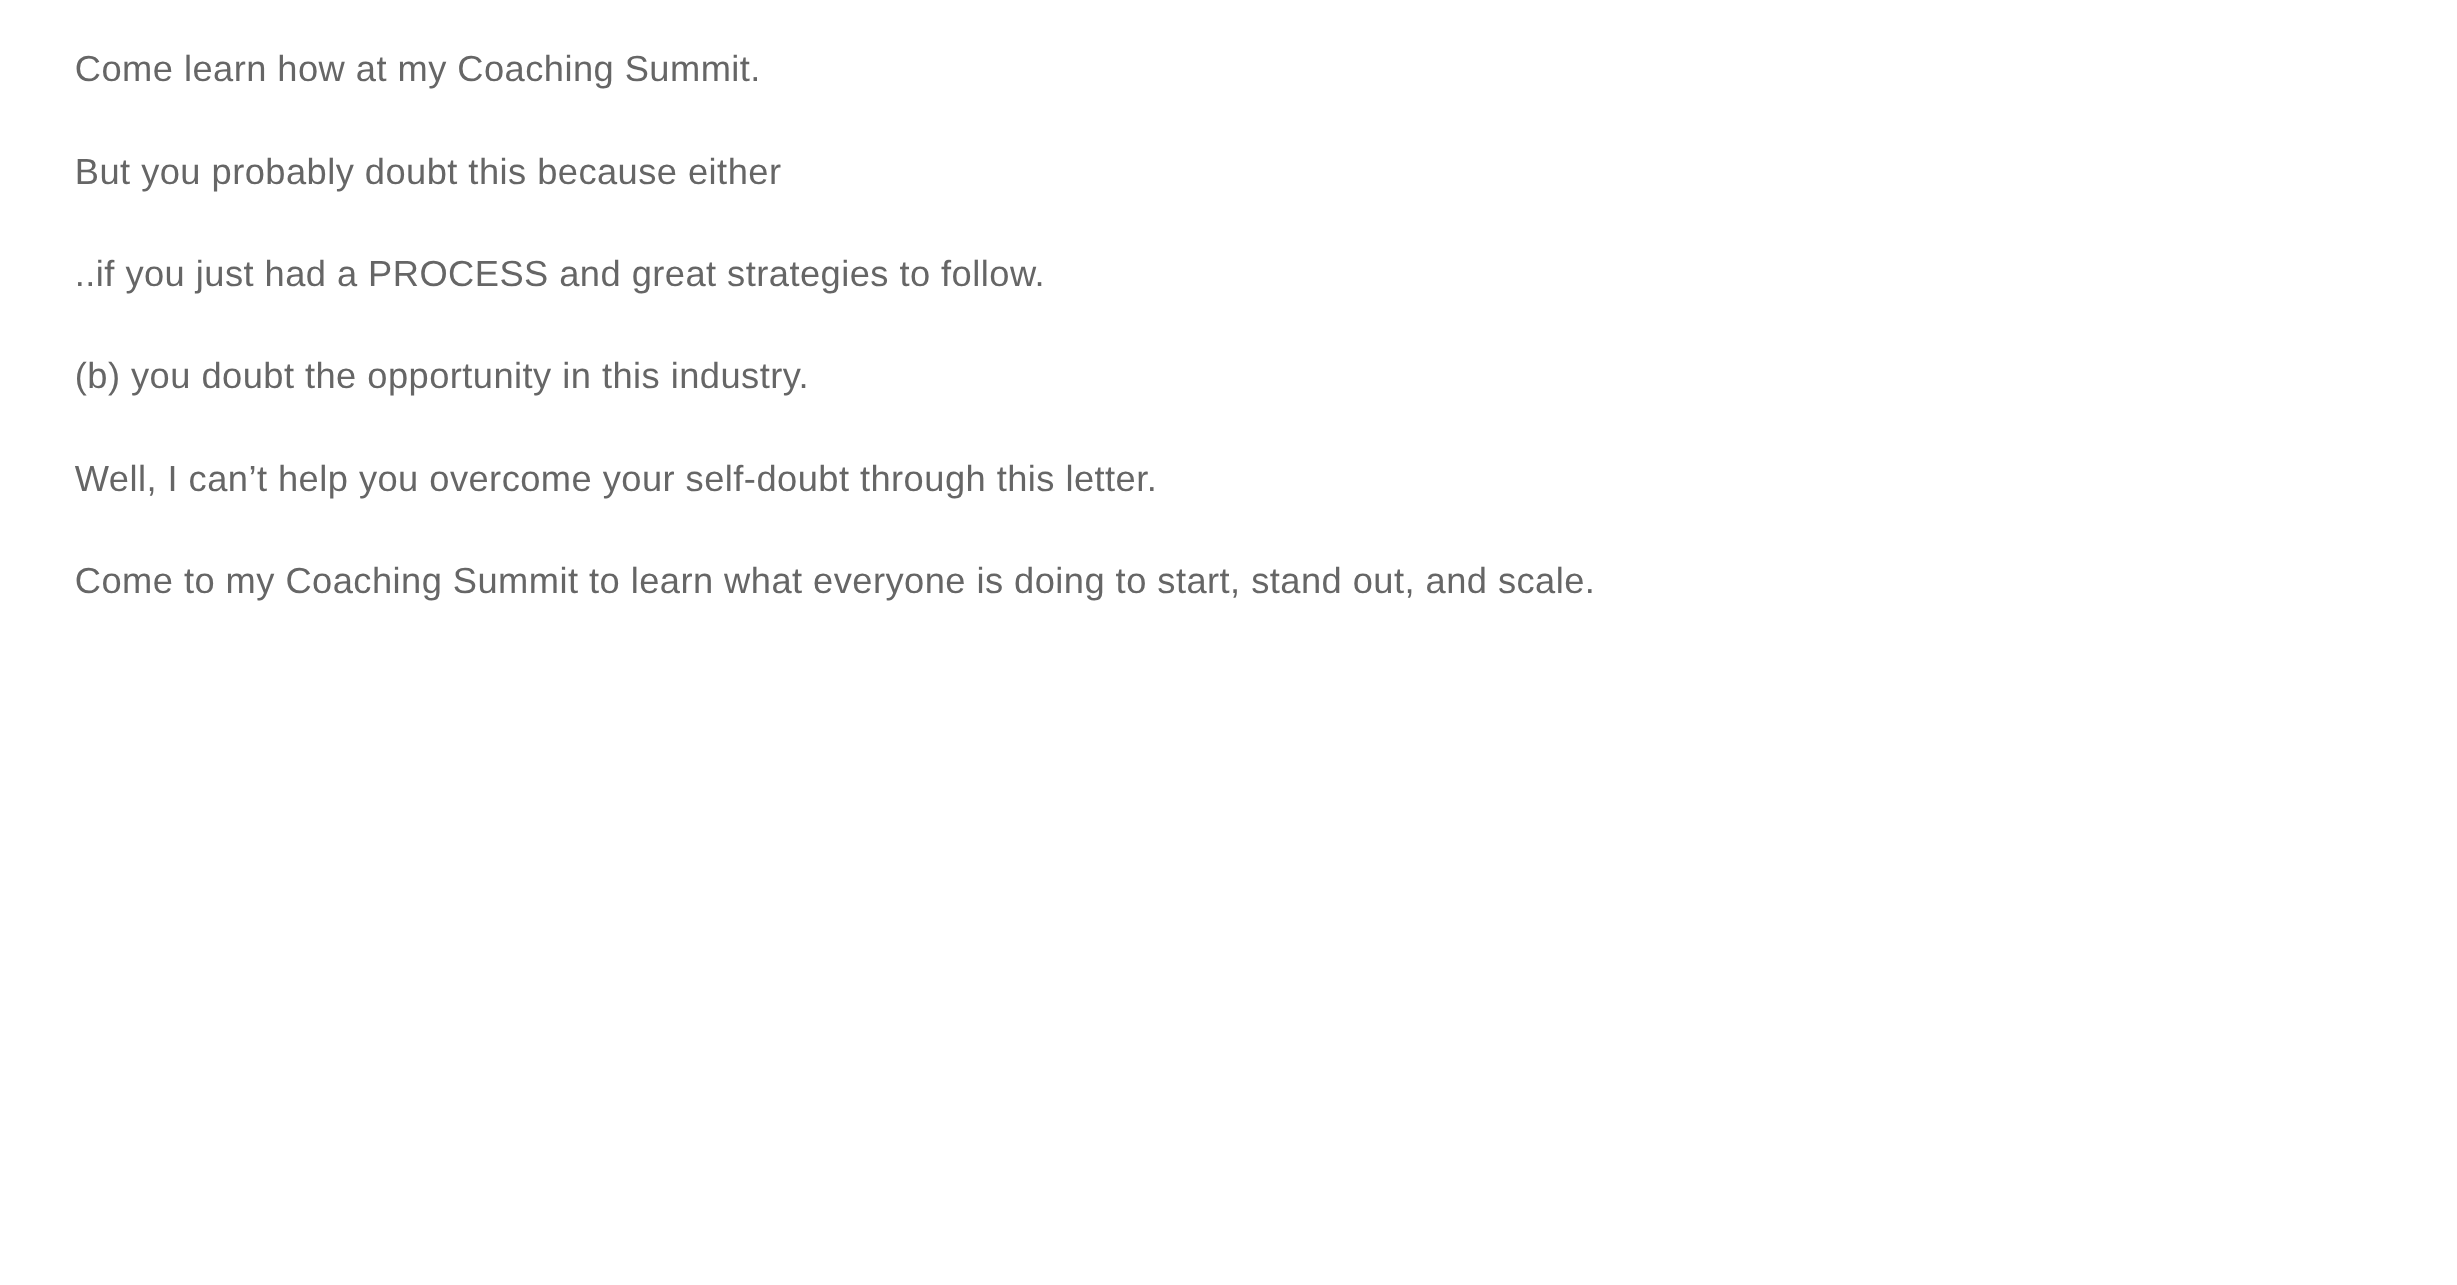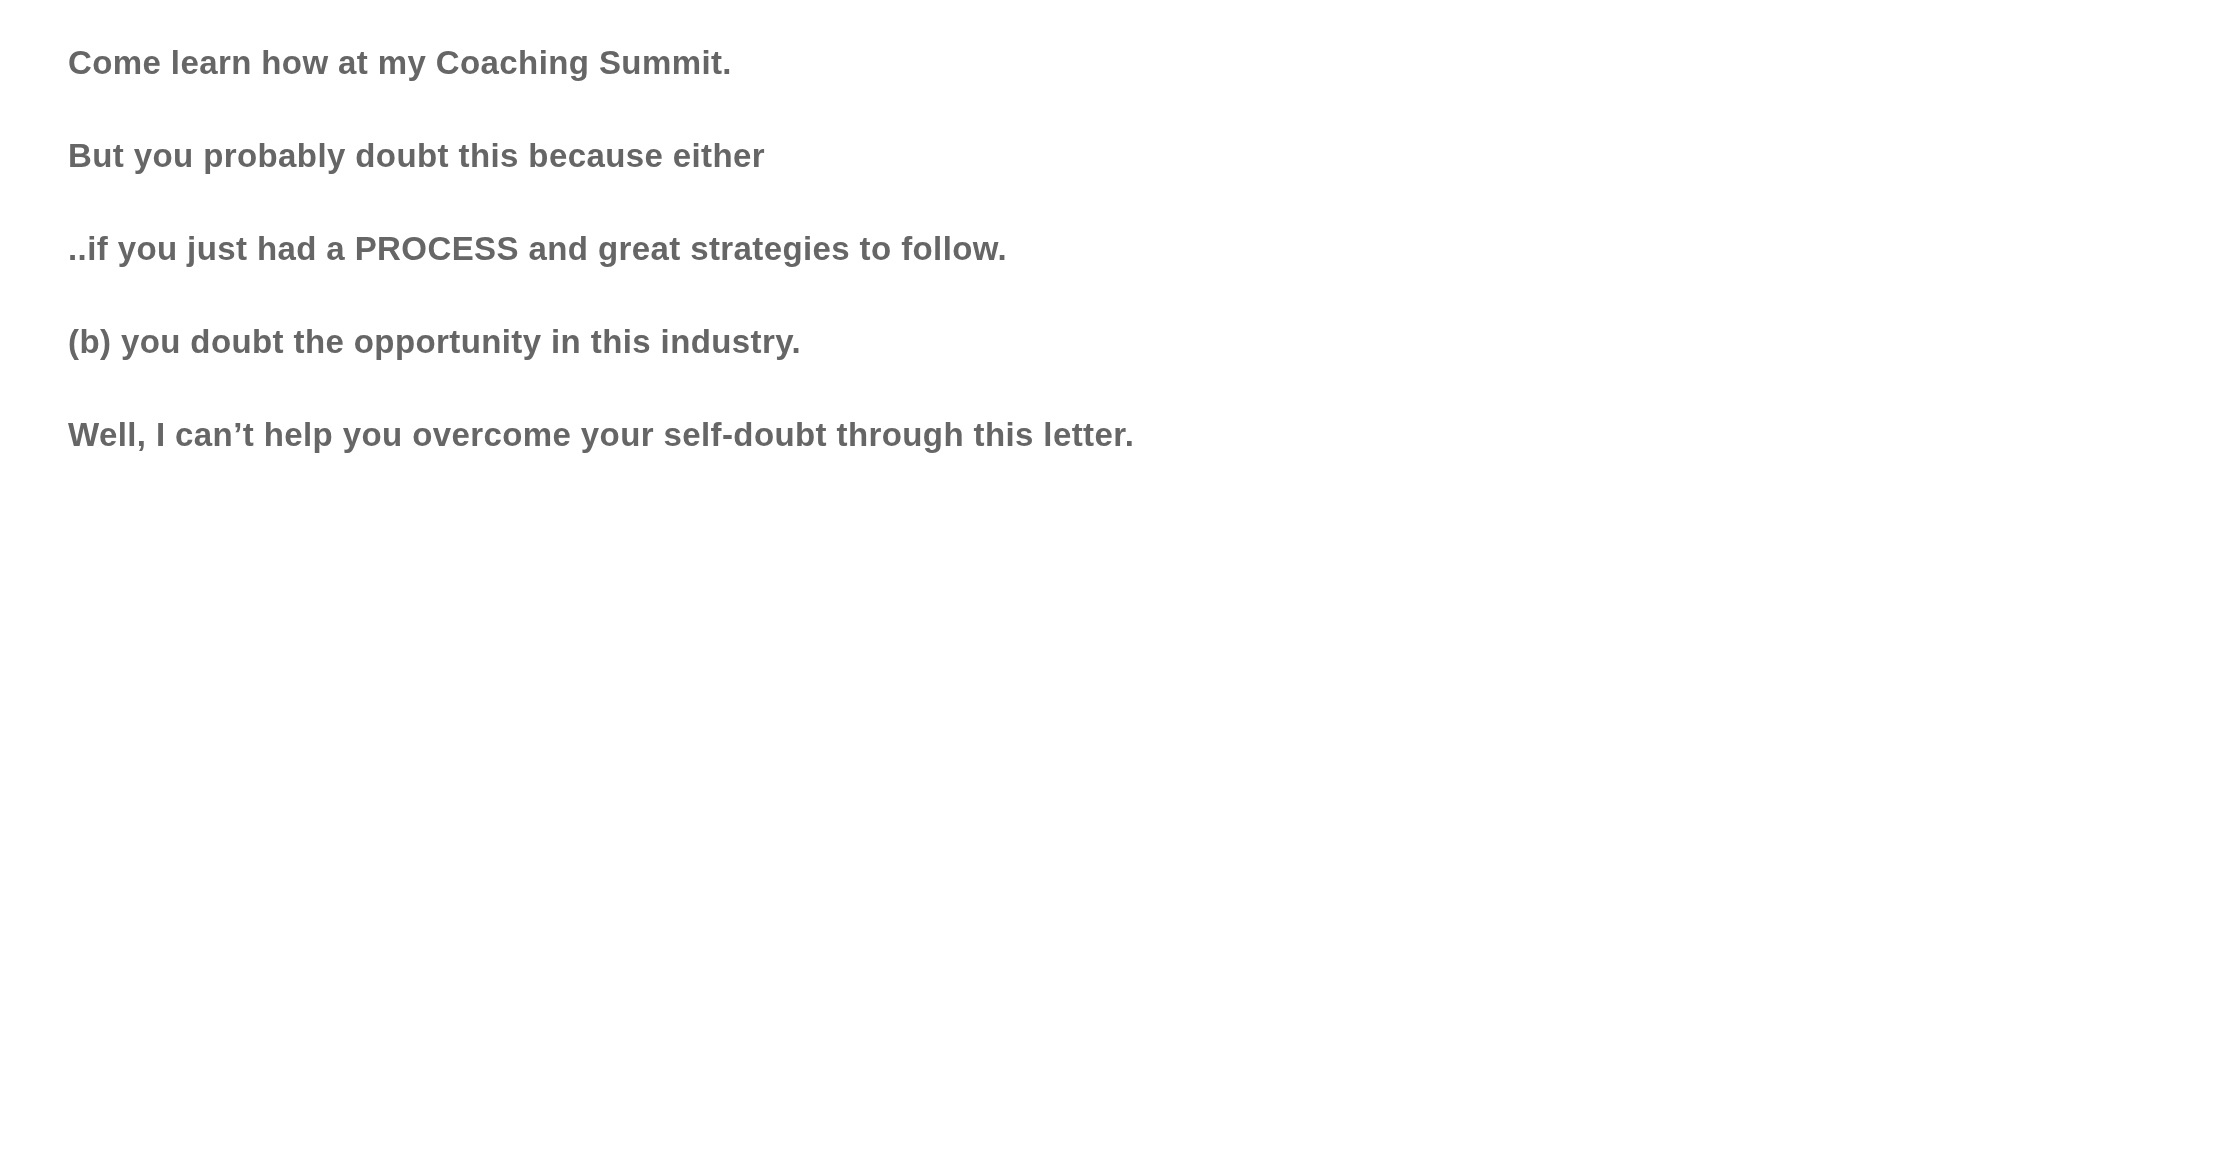--- a/index.html
+++ b/index.html
@@ -19,25 +19,25 @@
     padding: 36px 40px 0 68px;
     color: #666666;
     font-size: 33px;
     line-height: 53px;
     letter-spacing: 0.4px;
     font-weight: 400;
   }
   .sales-letter p {
     margin: 0 0 40px 0;
     white-space: pre-line; 
-    font-weight: bold;
   }
 </style>
 </head>
 <body style="background: rgb(255, 255, 255);">
 
 <main class="sales-letter" style="color: rgb(102, 102, 102);">
   <p>Come learn how at my Coaching Summit.</p>
   <p>But you probably doubt this because either</p>
   <p>..if you just had a PROCESS and great strategies to follow.</p>
   <p>(b) you doubt the opportunity in this industry.</p>
   <p>Well, I can’t help you overcome your self-doubt through this letter.</p>
+  <p>Come to my Coaching Summit to learn what everyone is doing to start, stand out, and scale.</p>
 </main>
 
 </body></html>

